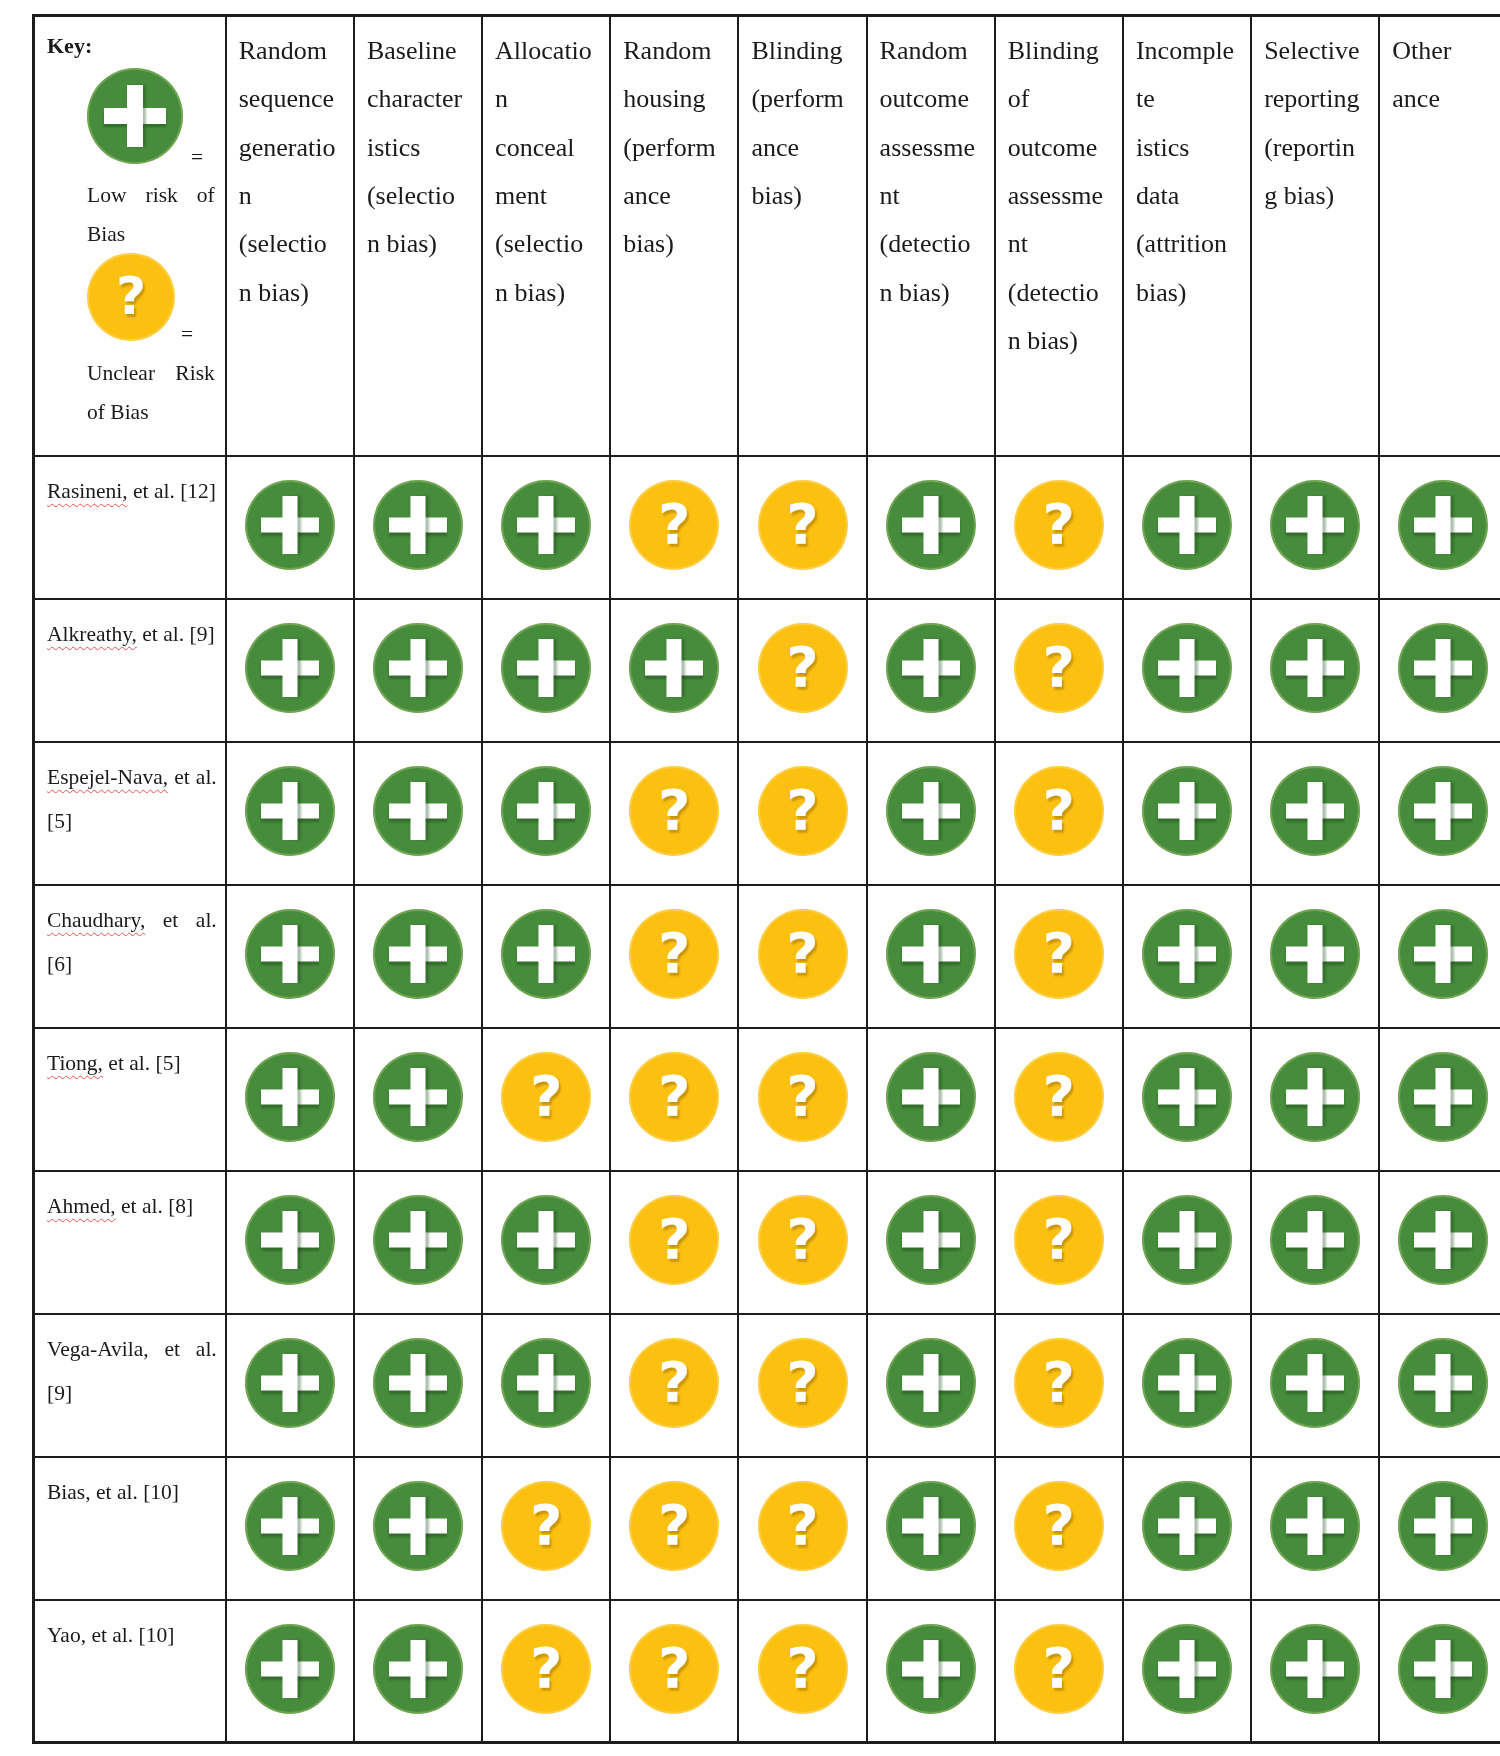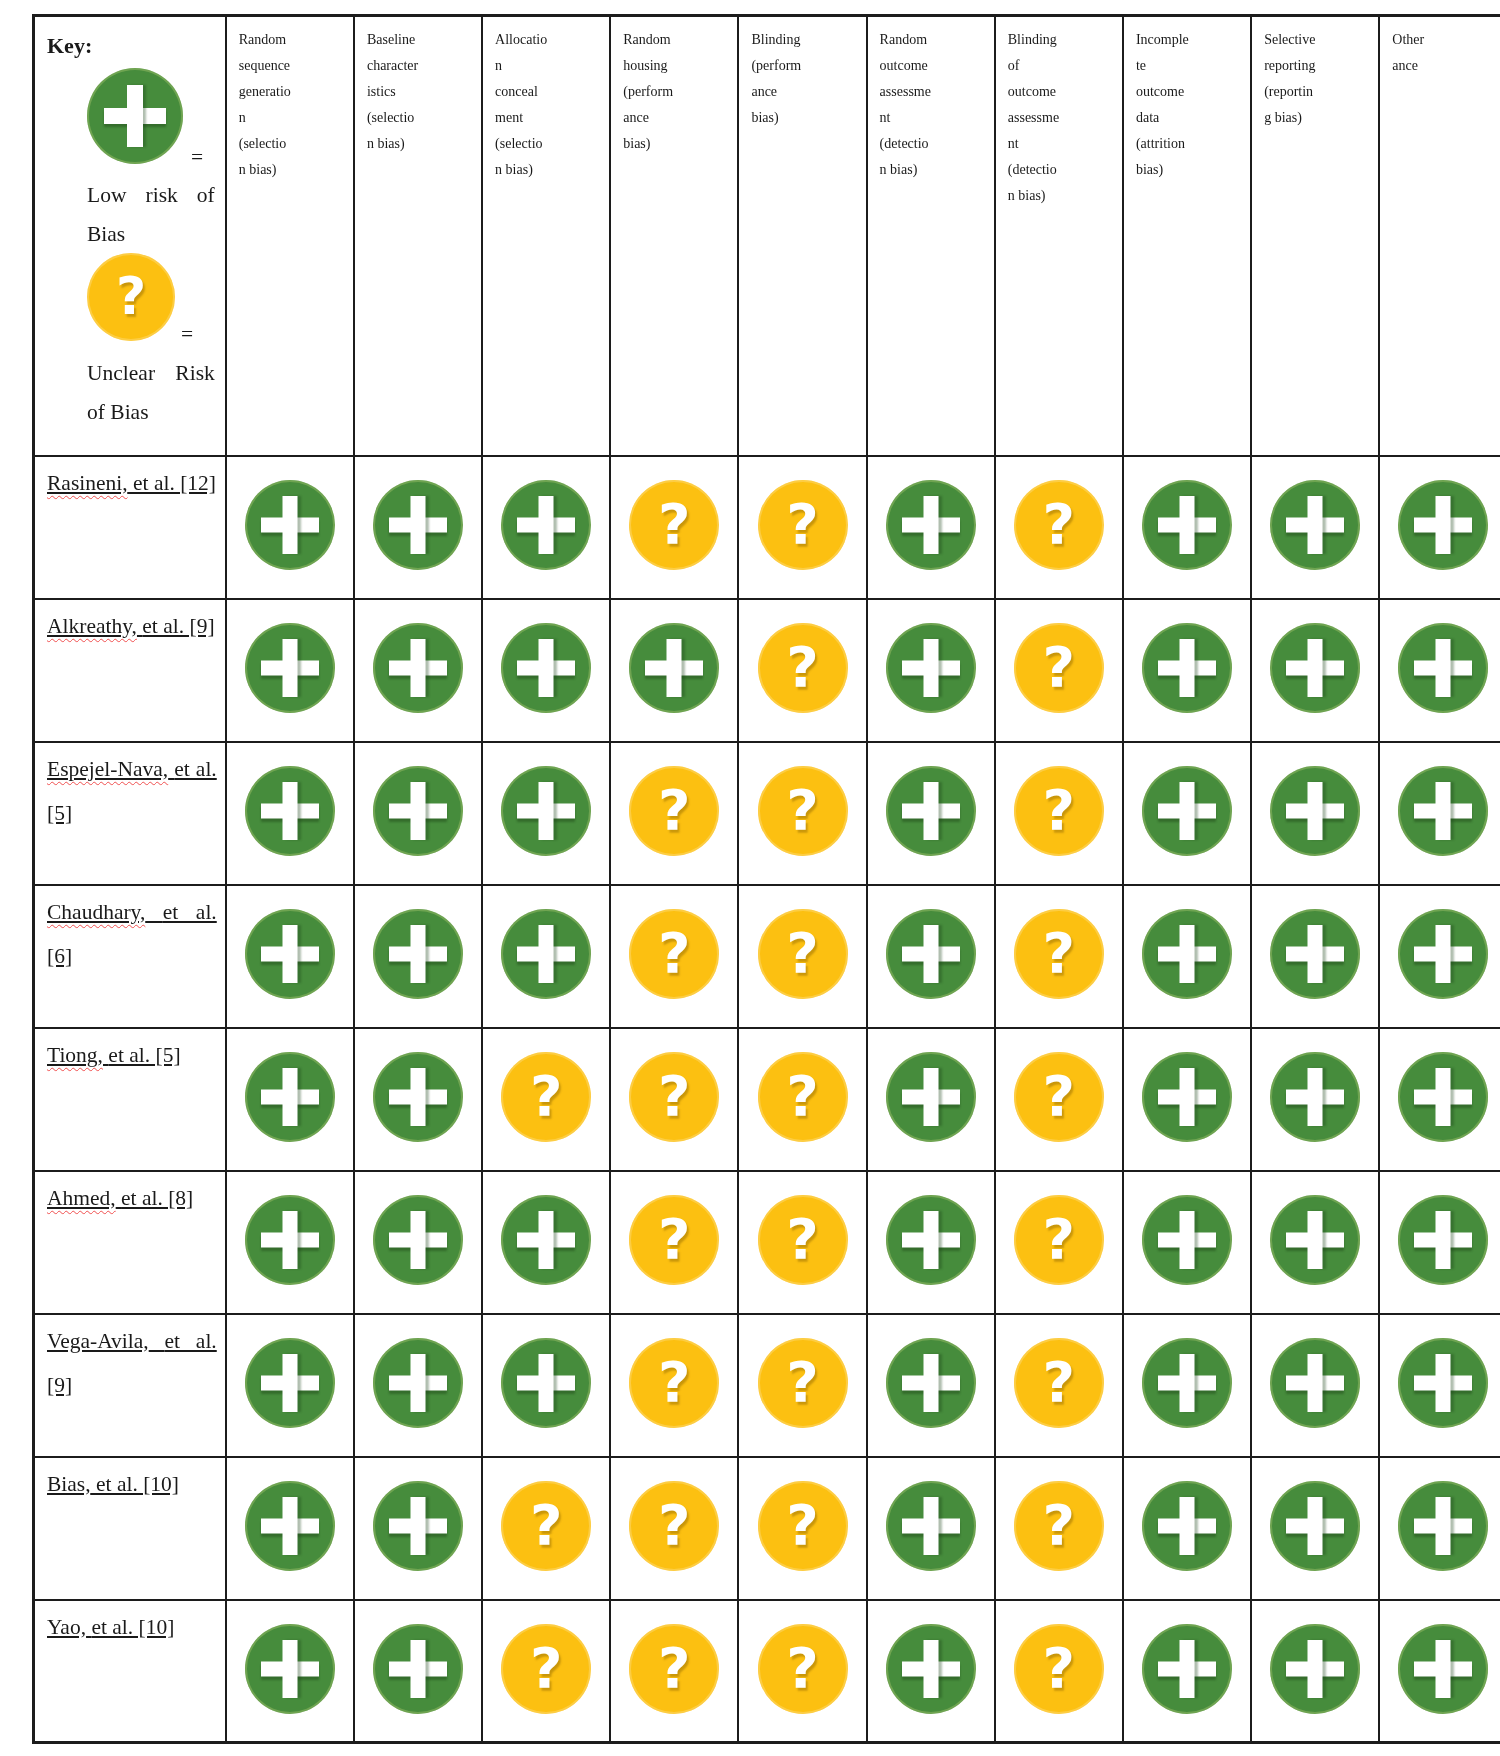--- a/index.html
+++ b/index.html
@@ -5,27 +5,27 @@
   html,body{margin:0;padding:0;background:#fff;}
   body{width:1500px;height:1756px;position:relative;font-family:"Liberation Serif",serif;color:#1a1a1a;}
   .rob-table{position:absolute;left:32px;top:14px;width:1477px;border-collapse:collapse;table-layout:fixed;background:#fff;}
   .rob-table, .rob-table td{border:2px solid #1c1c1c;}
   .rob-table{border-width:3px;}
   tr.header-row{height:440px;}
   tr.data-row{height:143px;}
   .c-label{width:192px;}
   .c-data{width:128px;}
 
-  .head-cell{vertical-align:top;text-align:left;padding:10px 4px 4px 12px;font-size:14px;line-height:1.86;white-space:pre-line;}
+  .head-cell{vertical-align:top;text-align:left;padding:10px 4px 4px 12px;font-size:26px;line-height:1.86;white-space:pre-line;}
   .key-cell{vertical-align:top;text-align:left;padding:10px 10px 4px 12px;font-size:22px;line-height:1.75;}
   .key-title{font-weight:bold;display:block;margin-bottom:2px;}
   .key-item{text-align:justify;margin-left:40px;}
   .key-text{font-size:21.5px;}
 
-  .label-cell{vertical-align:top;text-align:justify;padding:4px 8px 4px 12px;font-size:21.5px;line-height:2.05;text-decoration:underline;}
+  .label-cell{vertical-align:top;text-align:justify;padding:12px 8px 4px 12px;font-size:21.5px;line-height:2.05;}
   .study-name[data-squiggle="true"]{
     text-decoration:underline;
     text-decoration-style:wavy;
     text-decoration-color:#f05050;
     text-decoration-thickness:1px;
     text-underline-offset:5px;
   }
 
   .icon-cell{text-align:center;vertical-align:middle;padding:0;}
 
@@ -112,21 +112,21 @@
 n bias)</td>
     <td class="head-cell">Blinding
 of
 outcome
 assessme
 nt
 (detectio
 n bias)</td>
     <td class="head-cell">Incomple
 te
-outcome
+istics
 data
 (attrition
 bias)</td>
     <td class="head-cell">Selective
 reporting
 (reportin
 g bias)</td>
     <td class="head-cell">Other
 ance</td>
   </tr>

